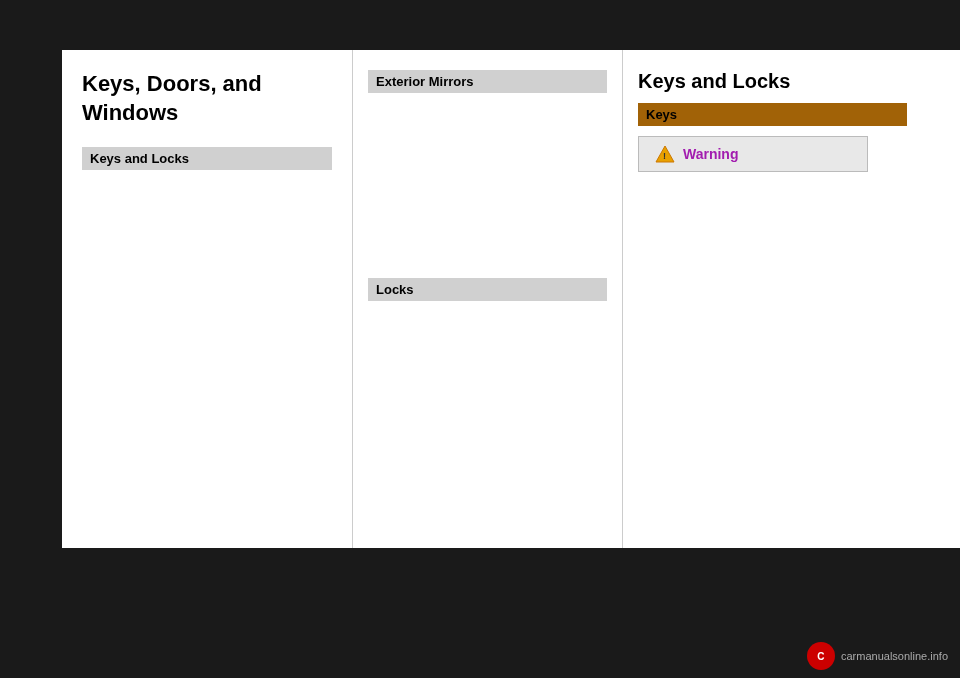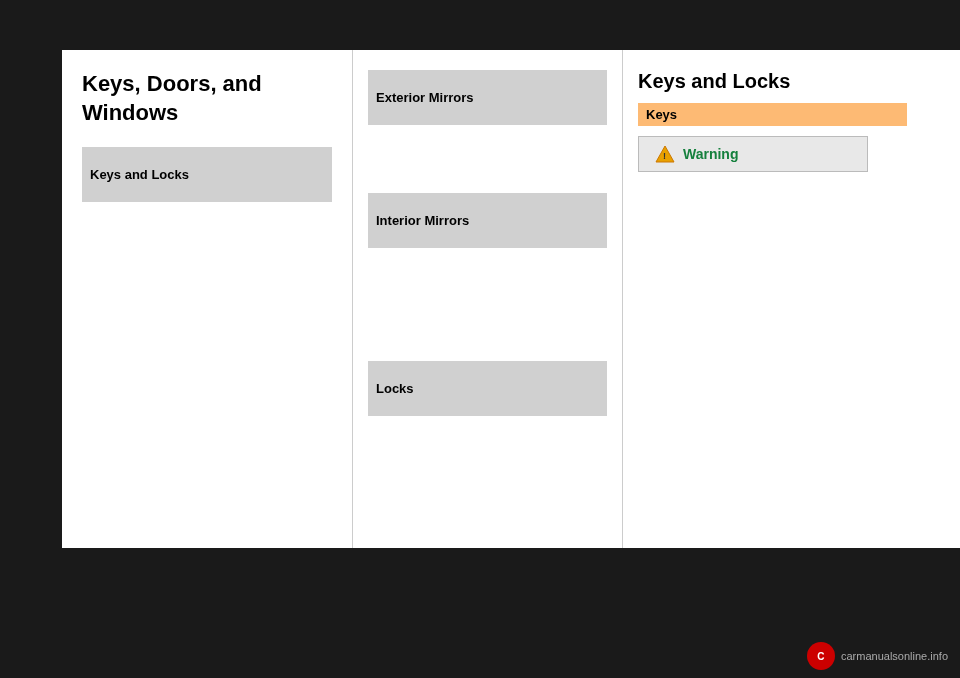--- a/index.html
+++ b/index.html
@@ -38,25 +38,25 @@
     .main-title {
       font-size: 22px;
       font-weight: bold;
       color: #000;
       line-height: 1.3;
       margin-bottom: 20px;
     }
 
     .section-header {
       background-color: #d0d0d0;
-      padding: 20px 8px;
+      padding: 4px 8px;
       font-size: 13px;
       font-weight: bold;
       color: #000;
-      margin-bottom: 8px;
+      margin-bottom: 20px;
       display: block;
     }
 
     .col1-spacer {
       height: 160px;
     }
 
     .col1-bottom {
       margin-top: 10px;
     }
@@ -89,21 +89,21 @@
     }
 
     .col3-title {
       font-size: 20px;
       font-weight: bold;
       color: #000;
       margin-bottom: 10px;
     }
 
     .keys-sub-header {
-      background-color: #fdba74;
+      background-color: #a16207;
       padding: 4px 8px;
       font-size: 13px;
       font-weight: bold;
       color: #000;
       margin-bottom: 10px;
       display: block;
     }
 
     .warning-box {
       background-color: #e8e8e8;
@@ -122,21 +122,21 @@
     }
 
     .warning-icon svg {
       width: 20px;
       height: 18px;
     }
 
     .warning-text {
       font-size: 14px;
       font-weight: bold;
-      color: #15803d;
+      color: #a21caf;
     }
 
     
     .watermark {
       position: absolute;
       bottom: 8px;
       right: 12px;
       display: flex;
       align-items: center;
       gap: 6px;
@@ -177,21 +177,20 @@
 
     <div class="col1-spacer"></div>
 
   </div>
 
   <div class="col2">
     <span class="section-header">Exterior Mirrors</span>
 
     <div class="col2-spacer-1"></div>
 
-    <span class="section-header">Interior Mirrors</span>
 
     <div class="col2-spacer-2"></div>
 
 
     <div class="col2-spacer-3"></div>
 
     <span class="section-header">Locks</span>
   </div>
 
   <div class="col3">

